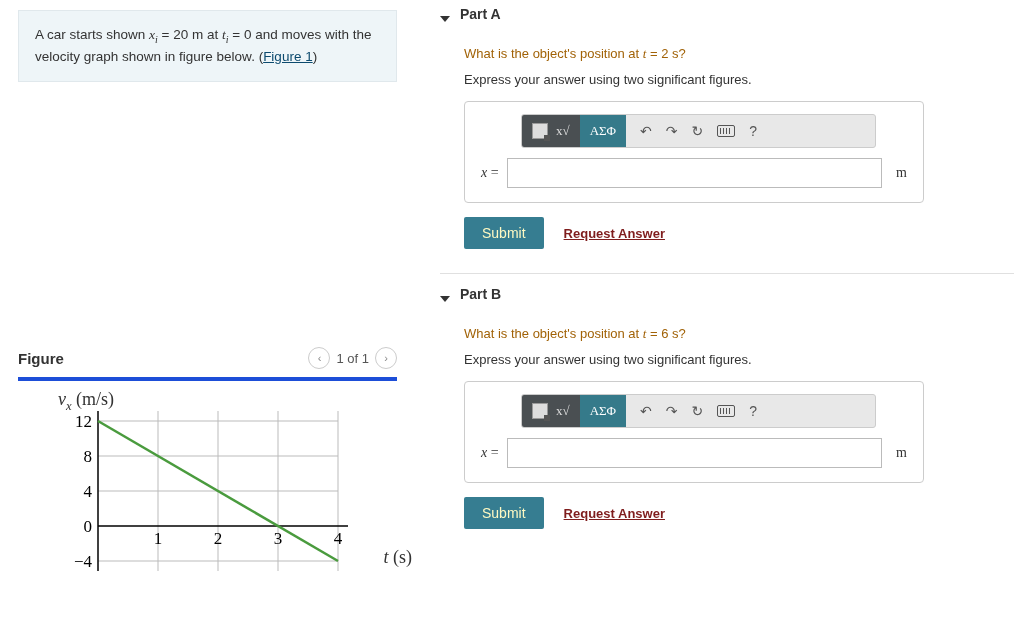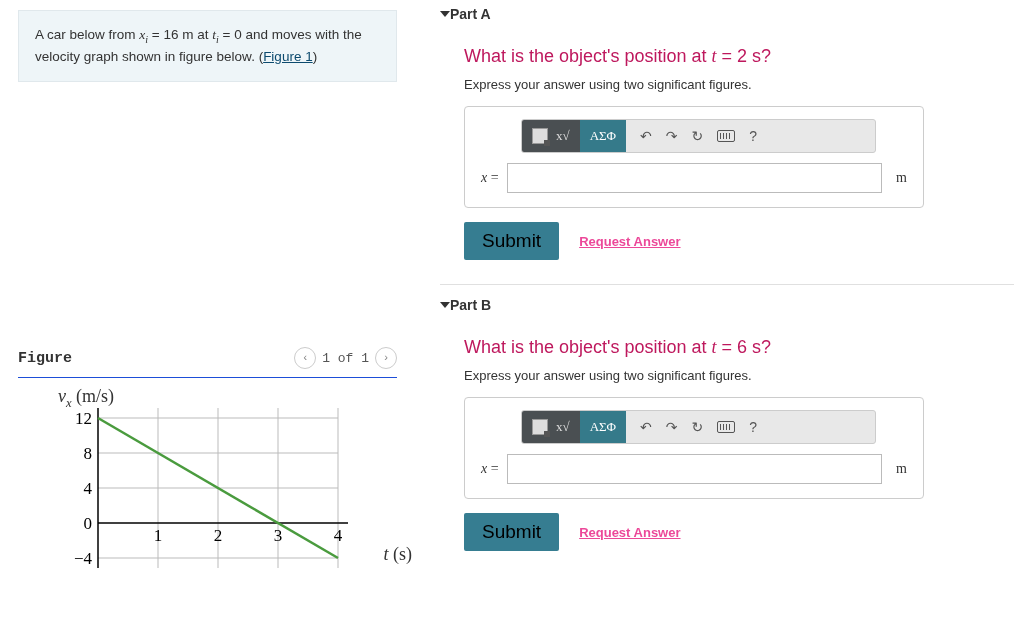--- a/index.html
+++ b/index.html
@@ -4,65 +4,65 @@
 <style>
   * { box-sizing: border-box; margin: 0; padding: 0; }
   body { font-family: Arial, Helvetica, sans-serif; font-size: 13px; color: #333; background: #fff; }
   .container { display: flex; width: 1024px; }
   .left-col { width: 415px; padding: 10px 18px; }
   .right-col { flex: 1; padding: 0 10px 10px 25px; }
   .problem-box { background: #eef5f8; border: 1px solid #e0e8ec; padding: 14px 16px; font-size: 13.5px; color: #333; line-height: 1.5; }
   .problem-box .mathvar { font-family: Georgia, 'Times New Roman', serif; font-style: italic; }
   .problem-box sub { font-size: 0.75em; }
   .problem-box a { color: #0c4a6e; text-decoration: underline; }
-  .figure-header { display: flex; justify-content: space-between; align-items: center; margin-top: 265px; padding-bottom: 8px; border-bottom: 1px solid #1d4ed8; font-family: Liberation Mono, monospace; }
+  .figure-header { display: flex; justify-content: space-between; align-items: center; margin-top: 265px; padding-bottom: 8px; border-bottom: 4px solid #1d4ed8; }
   .figure-header h3 { font-size: 15px; font-weight: bold; color: #333; }
   .pager { display: flex; align-items: center; gap: 6px; color: #555; font-size: 13px; }
   .circ { width: 22px; height: 22px; border-radius: 50%; border: 1px solid #ccc; display: inline-flex; align-items: center; justify-content: center; color: #888; font-size: 11px; cursor: pointer; }
   .figure-body { padding: 30px 20px 0 40px; }
   .chart-wrap { position: relative; font-family: 'Times New Roman', Georgia, serif; }
   .y-title { position: absolute; left: 0; top: -22px; font-style: italic; font-size: 18px; }
   .y-title sub { font-size: 0.7em; font-style: italic; }
   .y-title .unit { font-style: normal; font-size: 18px; }
   .x-title { position: absolute; right: -35px; bottom: 27px; font-style: italic; font-size: 18px; }
   .x-title .unit { font-style: normal; }
-  .part-header { display: flex; align-items: center; padding: 6px 0; }
+  .part-header { display: flex; align-items: flex-end; gap: 10px; padding: 6px 0; }
   .caret { width:0; height:0; border-left:5px solid transparent; border-right:5px solid transparent; border-top:6px solid #333; cursor:pointer; }
   .part-header strong { font-size: 14px; font-weight: bold; }
   .part-body { padding: 18px 0 18px 24px; }
-  .question { font-size: 18px; color: #be185d; margin-bottom: 10px; }
+  .question { font-size: 13px; color: #a16207; margin-bottom: 10px; }
   .question .mvar { font-family: Georgia,'Times New Roman',serif; font-style: italic; }
   .sigfig { font-weight: normal; font-size: 13px; margin-bottom: 14px; }
   .answer-box { border: 1px solid #ccc; border-radius: 4px; padding: 12px 16px 14px; width: 460px; }
   .toolbar { background: #e8e8e8; border: 1px solid #ccc; border-radius: 3px; height: 34px; display: flex; align-items: center; width: 355px; margin-left: 40px; margin-bottom: 10px; }
   .tb-dark { background: #4a4f52; height: 100%; display: flex; align-items: center; padding: 0 10px; gap: 8px; border-radius: 2px 0 0 2px; }
   .tb-templ { width:16px; height:16px; background:#ddd; border:1px solid #999; position:relative; }
   .tb-templ::after { content:''; position:absolute; width:6px; height:6px; background:#555; right:-3px; bottom:-3px; }
   .tb-sqrt { color:#ddd; font-size:13px; font-family:Georgia,serif; }
   .tb-greek { background: #357a8a; color: #fff; height: 100%; display: flex; align-items: center; padding: 8px 10px; font-size: 13px; font-family: 'Times New Roman', serif; }
   .tb-tools { display: flex; align-items: center; gap: 14px; padding: 0 14px; color: #555; flex:1; }
   .tb-tools span { cursor:pointer; font-size:14px; }
   .kbd { width:18px; height:12px; border:1px solid #555; border-radius:2px; position:relative; }
   .kbd::before { content:''; position:absolute; inset:2px; background: repeating-linear-gradient(90deg,#555,#555 1px,transparent 1px,transparent 3px); height:6px; }
   .input-row { display: flex; align-items: center; gap: 8px; }
   .input-row .lhs { font-family: Georgia,'Times New Roman',serif; font-style: italic; font-size: 14px; color:#333; white-space:nowrap; }
   .input-row input { flex:1; border:1px solid #bbb; height:30px; padding:0 6px; font-size:13px; }
   .input-row .unit-out { font-family: Georgia,'Times New Roman',serif; font-size:14px; margin-left:6px; }
   .actions { display:flex; align-items:center; gap:20px; margin-top:14px; }
-  .submit-btn { background:#367d91; color:#000000; border:none; padding:8px 18px; font-size:19px; cursor:pointer; border-radius:2px; }
-  .req-link { color:#ec4899; font-size:13px; text-decoration:underline; font-weight:bold; cursor:pointer; }
+  .submit-btn { background:#367d91; color:#fef9c3; border:none; padding:8px 18px; font-size:14px; cursor:pointer; border-radius:2px; }
+  .req-link { color:#7f1d1d; font-size:13px; text-decoration:underline; font-weight:bold; cursor:pointer; }
   .divider { border-top: 1px solid #e0e0e0; margin: 6px 0; }
 </style>
 </head>
 <body>
 
 <div class="container">
   <div class="left-col">
     <div class="problem-box">
-      <span>A car below from </span><span class="mathvar"><span>x</span><sub>i</sub></span><span> = 16 m</span><span> at </span><span class="mathvar"><span>t</span><sub>i</sub></span><span> = 0</span><span> and moves with the velocity graph shown in figure below. (</span><a href="#">Figure 1</a><span>)</span>
+      <span>A car starts shown </span><span class="mathvar"><span>x</span><sub>i</sub></span><span> = 20 m</span><span> at </span><span class="mathvar"><span>t</span><sub>i</sub></span><span> = 0</span><span> and moves with the velocity graph shown in figure below. (</span><a href="#">Figure 1</a><span>)</span>
     </div>
 
     <div class="figure-header">
       <h3>Figure</h3>
       <div class="pager">
         <span class="circ">‹</span>
         <span>1 of 1</span>
         <span class="circ">›</span>
       </div>
     </div>

